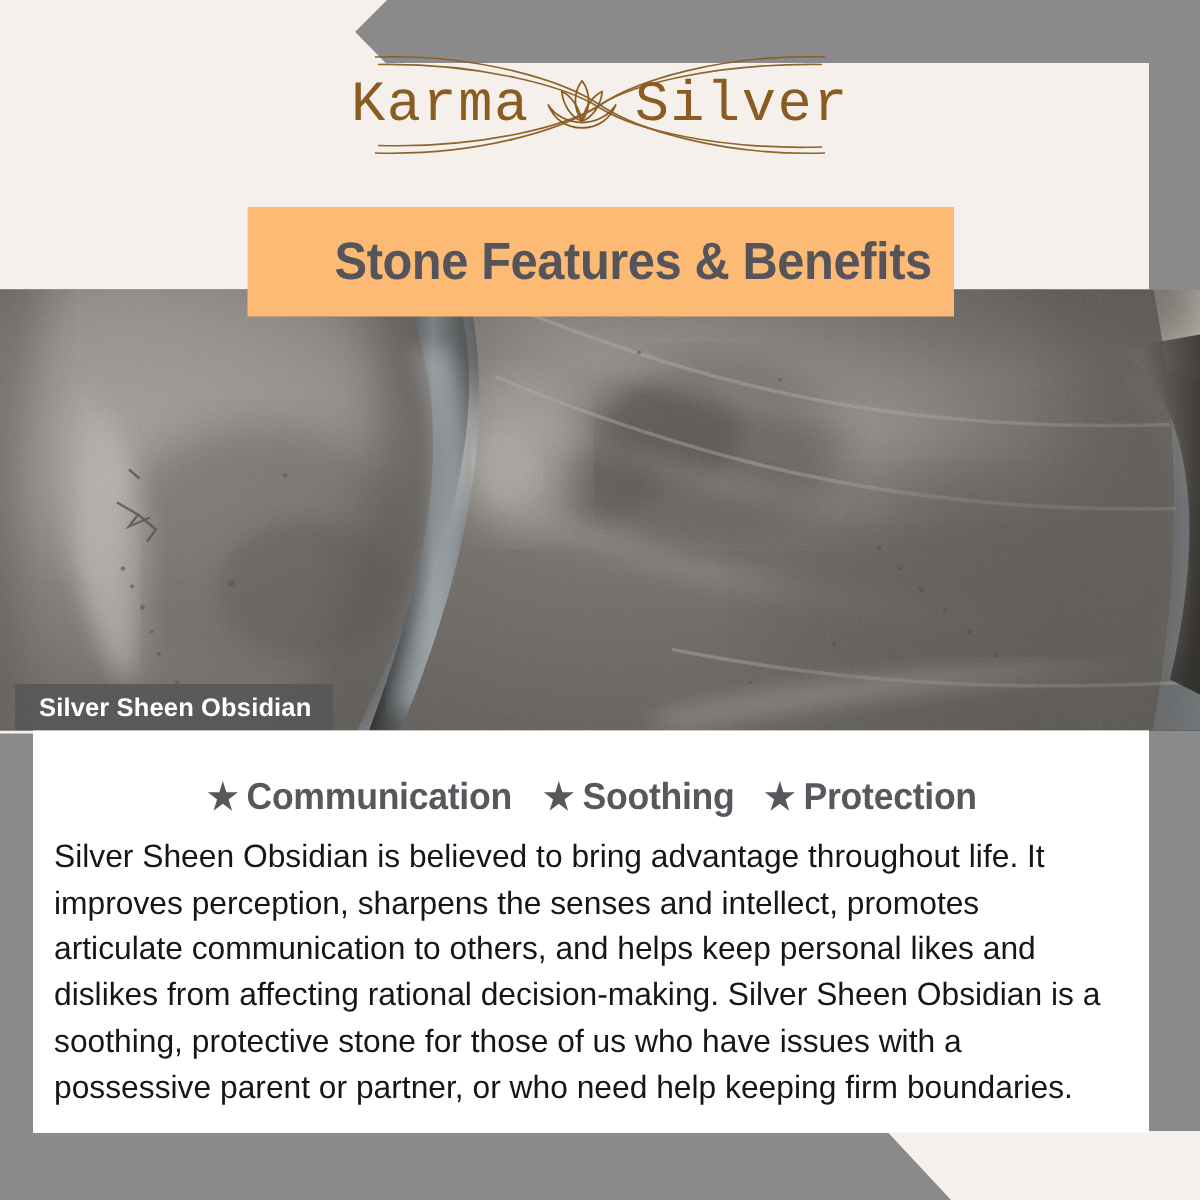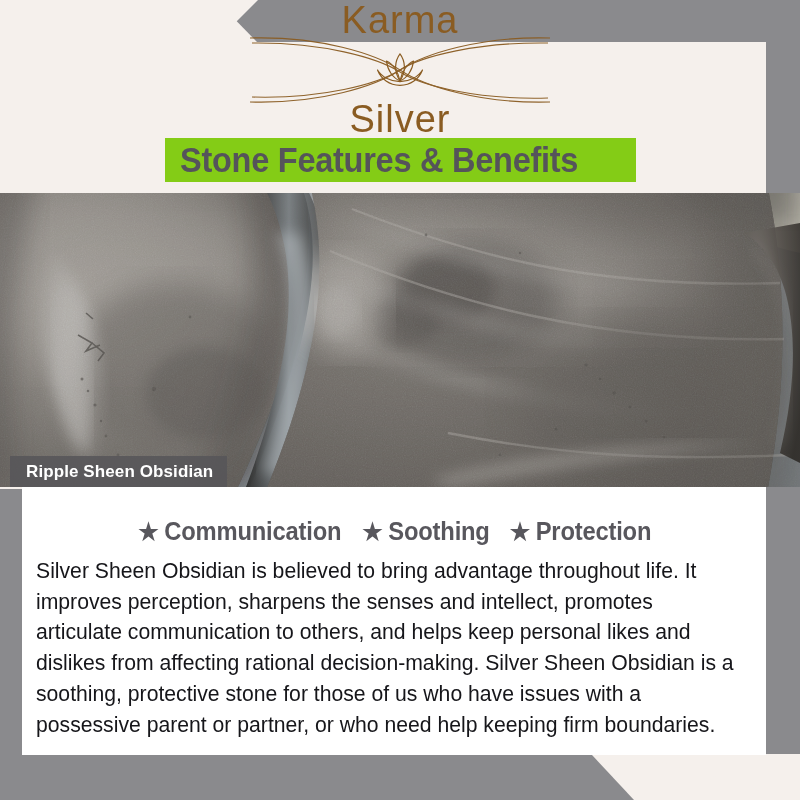--- a/index.html
+++ b/index.html
@@ -71,38 +71,37 @@
   #logo-wrap {
     position:relative;
     margin-top:34px;
     width:420px; height:72px;
     display:flex; align-items:center; justify-content:center;
   }
   #logo-swoosh { position:absolute; inset:0; }
   #logo-text {
     position:relative;
     display:flex; align-items:center; gap:6px;
-    font-family:Liberation Sans, sans-serif;
+    font-family:Liberation Mono, monospace;
     font-size:38px;
     color:#8a5c22;
     letter-spacing:1px;
     white-space:nowrap;
     z-index:2;
-    flex-direction:column;
   }
   #logo-text .word { padding:0 2px; }
   #logo-lotus { width:54px; height:44px; display:block; }
 
   
   #title-banner {
     position:absolute;
     left:165px; top:138px;
-    width:471px; height:44px;
-    background:#84cc16;
-    display:flex; align-items:center; justify-content:flex-start;
+    width:471px; height:73px;
+    background:#fdba74;
+    display:flex; align-items:center; justify-content:flex-end;
     z-index:5;
   }
   #title-text {
     font-family:"Liberation Sans Narrow","Liberation Sans", sans-serif;
     font-weight:bold;
     font-size:35px;
     color:#55545a;
     letter-spacing:-0.3px;
     transform:scaleX(0.93);
     white-space:nowrap;
@@ -379,21 +378,21 @@
         <path d="M300 -40 L760 -40 C790 80 790 200 760 334 L250 334 C320 180 338 60 300 -40 Z" fill="#8d8883" opacity="0.5" filter="url(#grain)"></path>
       </g>
 
       <path d="M744 40 C796 70 804 160 780 260 L800 270 L800 30 Z" fill="url(#stoneFR)" opacity="0.9"></path>
       <path d="M752 56 C792 86 798 166 778 252" fill="none" stroke="#b4afaa" stroke-width="3" opacity="0.45" filter="url(#blurSm)"></path>
 
       <rect x="0" y="0" width="800" height="294" fill="#1a1918" opacity="0.1"></rect>
     </svg>
 
     <div id="stone-badge">
-      <span>Ripple Sheen Obsidian</span>
+      <span>Silver Sheen Obsidian</span>
     </div>
   </div>
 
   <div id="body-section">
     <div id="features">
       <div class="feature">
         <span class="star">★</span>
         <span>Communication</span>
       </div>
       <div class="feature">

